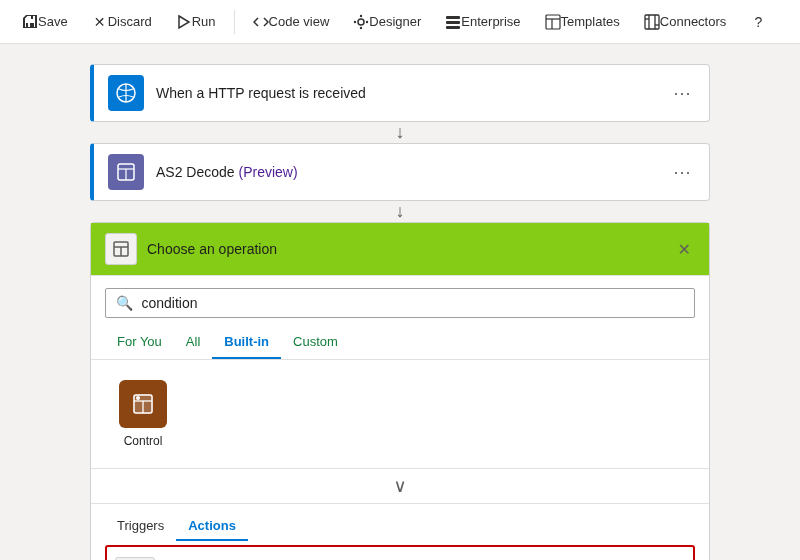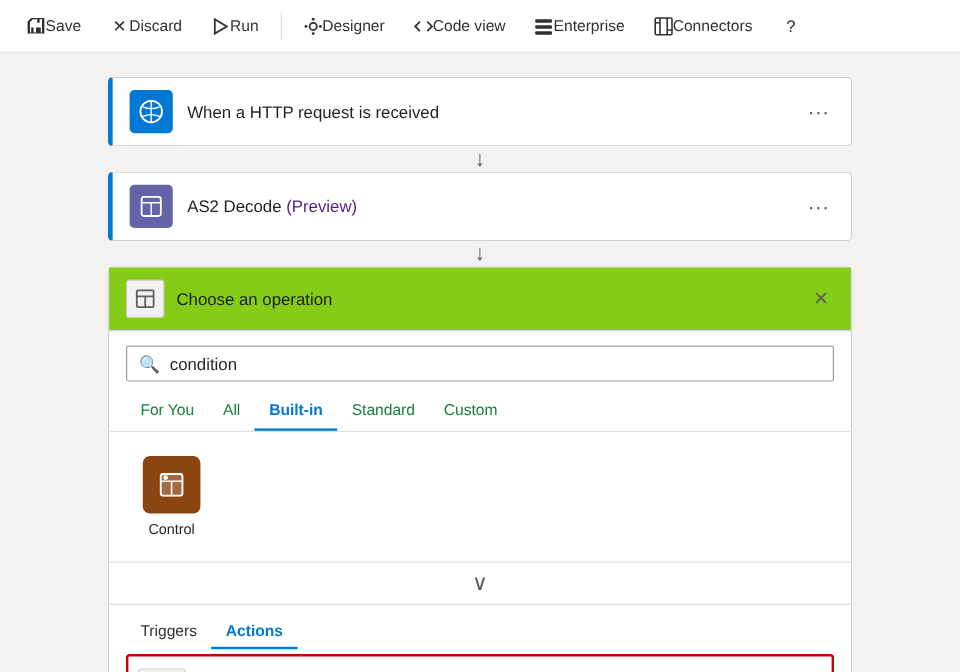--- a/index.html
+++ b/index.html
@@ -303,48 +303,58 @@
     <span class="toolbar-icon">
       <svg width="16" height="16" viewBox="0 0 16 16" fill="none">
         <polygon points="3,2 13,8 3,14" fill="none" stroke="#323130" stroke-width="1.5"></polygon>
       </svg>
     </span>
     <span>Run</span>
   </div>
   <div class="toolbar-divider"></div>
   <div class="toolbar-item">
     <span class="toolbar-icon">
+      <svg width="16" height="16" viewBox="0 0 16 16" fill="none" stroke="#323130" stroke-width="1.5">
+        <polyline points="5,4 1,8 5,12"></polyline>
+        <polyline points="11,4 15,8 11,12"></polyline>
+      </svg>
+    </span>
+    <span>Code view</span>
+  </div>
+  <div class="toolbar-item">
+    <span class="toolbar-icon">
       <svg width="16" height="16" viewBox="0 0 16 16" fill="#323130">
         <circle cx="8" cy="8" r="3" fill="none" stroke="#323130" stroke-width="1.5"></circle>
         <circle cx="8" cy="2" r="1.2" fill="#323130"></circle>
         <circle cx="8" cy="14" r="1.2" fill="#323130"></circle>
         <circle cx="2" cy="8" r="1.2" fill="#323130"></circle>
         <circle cx="14" cy="8" r="1.2" fill="#323130"></circle>
       </svg>
     </span>
     <span>Designer</span>
   </div>
   <div class="toolbar-item">
     <span class="toolbar-icon">
-      <svg width="16" height="16" viewBox="0 0 16 16" fill="none" stroke="#323130" stroke-width="1.5">
-        <polyline points="5,4 1,8 5,12"></polyline>
-        <polyline points="11,4 15,8 11,12"></polyline>
-      </svg>
-    </span>
-    <span>Code view</span>
-  </div>
-  <div class="toolbar-item">
-    <span class="toolbar-icon">
       <svg width="16" height="16" viewBox="0 0 16 16" fill="#323130">
         <rect x="1" y="2" width="14" height="3" rx="1"></rect>
         <rect x="1" y="7" width="14" height="3" rx="1"></rect>
         <rect x="1" y="12" width="14" height="3" rx="1"></rect>
       </svg>
     </span>
     <span>Enterprise</span>
+  </div>
+  <div class="toolbar-item">
+    <span class="toolbar-icon">
+      <svg width="16" height="16" viewBox="0 0 16 16" fill="none" stroke="#323130" stroke-width="1.2">
+        <rect x="1" y="1" width="14" height="14" rx="1"></rect>
+        <line x1="1" y1="5" x2="15" y2="5"></line>
+        <line x1="7" y1="5" x2="7" y2="15"></line>
+      </svg>
+    </span>
+    <span>Templates</span>
   </div>
   <div class="toolbar-item">
     <span class="toolbar-icon">
       <svg width="16" height="16" viewBox="0 0 16 16" fill="none" stroke="#323130" stroke-width="1.3">
         <rect x="1" y="1" width="14" height="14" rx="1"></rect>
         <line x1="5" y1="1" x2="5" y2="15"></line>
         <line x1="11" y1="1" x2="11" y2="15"></line>
         <line x1="1" y1="5" x2="5" y2="5"></line>
         <line x1="11" y1="11" x2="15" y2="11"></line>
       </svg>
@@ -406,21 +416,20 @@
 
     <div class="search-bar">
       <span class="search-icon">🔍</span>
       <input class="search-input" type="text" value="condition" placeholder="condition" style="">
     </div>
 
     <div class="filter-tabs">
       <div class="filter-tab">For You</div>
       <div class="filter-tab">All</div>
       <div class="filter-tab active">Built-in</div>
-      <div class="filter-tab">Standard</div>
       <div class="filter-tab">Custom</div>
     </div>
 
     <div class="results-area">
       <div class="category-item">
         <div class="category-icon-box brown">
           <svg width="26" height="26" viewBox="0 0 26 26" fill="white">
             <rect x="3" y="3" width="20" height="20" rx="3" fill="white" opacity="0.2"></rect>
             <rect x="4" y="4" width="18" height="18" rx="2" fill="none" stroke="white" stroke-width="1.5"></rect>
             <line x1="4" y1="10" x2="22" y2="10" stroke="white" stroke-width="1.3"></line>

